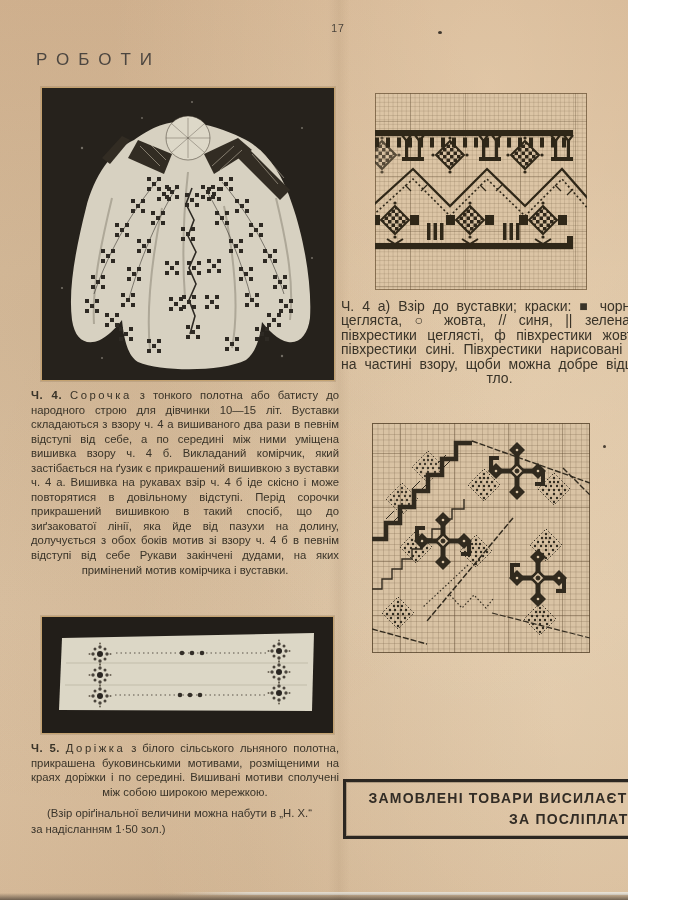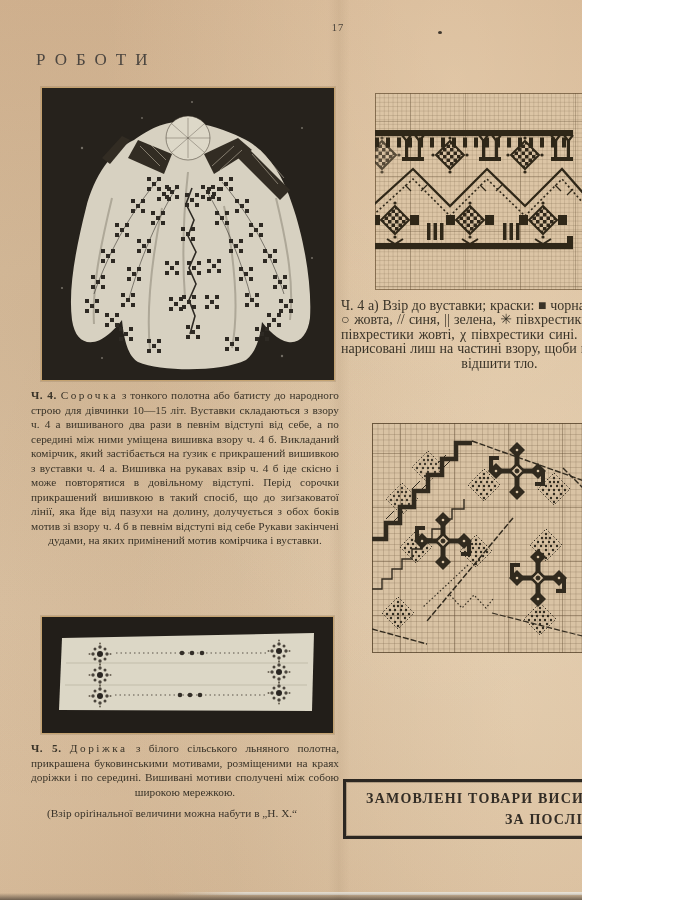--- a/index.html
+++ b/index.html
@@ -1,18 +1,18 @@
 <!DOCTYPE html>
 <html><head>
 <meta charset="utf-8">
 <style>
   html,body{margin:0;padding:0;}
   .page{
-    position:relative; width:582px; height:900px; overflow:hidden;
-    font-family:Liberation Serif, serif;
+    position:relative; width:628px; height:900px; overflow:hidden;
+    font-family:Liberation Sans, sans-serif;
     color:#35302a;
     background-color:#d7bb9c;
     background-image:
       radial-gradient(ellipse at 78% 10%, rgba(255,236,206,.28), transparent 55%),
       radial-gradient(ellipse at 12% 35%, rgba(120,82,42,.10), transparent 60%),
       radial-gradient(ellipse at 88% 78%, rgba(255,242,214,.22), transparent 55%),
       radial-gradient(ellipse at 40% 95%, rgba(130,92,52,.08), transparent 60%),
       linear-gradient(180deg,#d2b391 0%,#d9bf9f 30%,#dcc3a4 68%,#d6ba99 100%);
   }
   .fold-shadow{position:absolute; top:0; bottom:0; left:328px; width:22px;
@@ -223,20 +223,21 @@
   </figure>
 
   <p class="body-caption cap5">
     <span class="cap-label">Ч. 5.</span>
     <span class="cap-emph">Доріжка</span>
     <span>з білого сільського льняного полотна, прикрашена буковинськими мотивами, розміщеними на краях доріжки і по середині. Вишивані мотиви сполучені між собою широкою мережкою.</span>
   </p>
 
   <p class="note">
     <span class="note-l1">(Взір оріґінальної величини можна набути в „Н. Х.“</span>
+    <span class="note-l2">за надісланням 1·50 зол.)</span>
   </p>
 
   <figure class="chart chart-4a">
     <svg width="212" height="197" viewBox="0 0 212 197">
       <defs>
         <pattern id="gA" width="4.4" height="4.4" patternUnits="userSpaceOnUse">
           <path d="M4.4 0 H0 V4.4" fill="none" stroke="#8a7557" stroke-width="0.5"></path>
         </pattern>
         <pattern id="gAb" width="55" height="55" x="35" y="28" patternUnits="userSpaceOnUse">
           <path d="M55 0 H0 V55" fill="none" stroke="#5f4c31" stroke-width="0.9" opacity=".7"></path>

